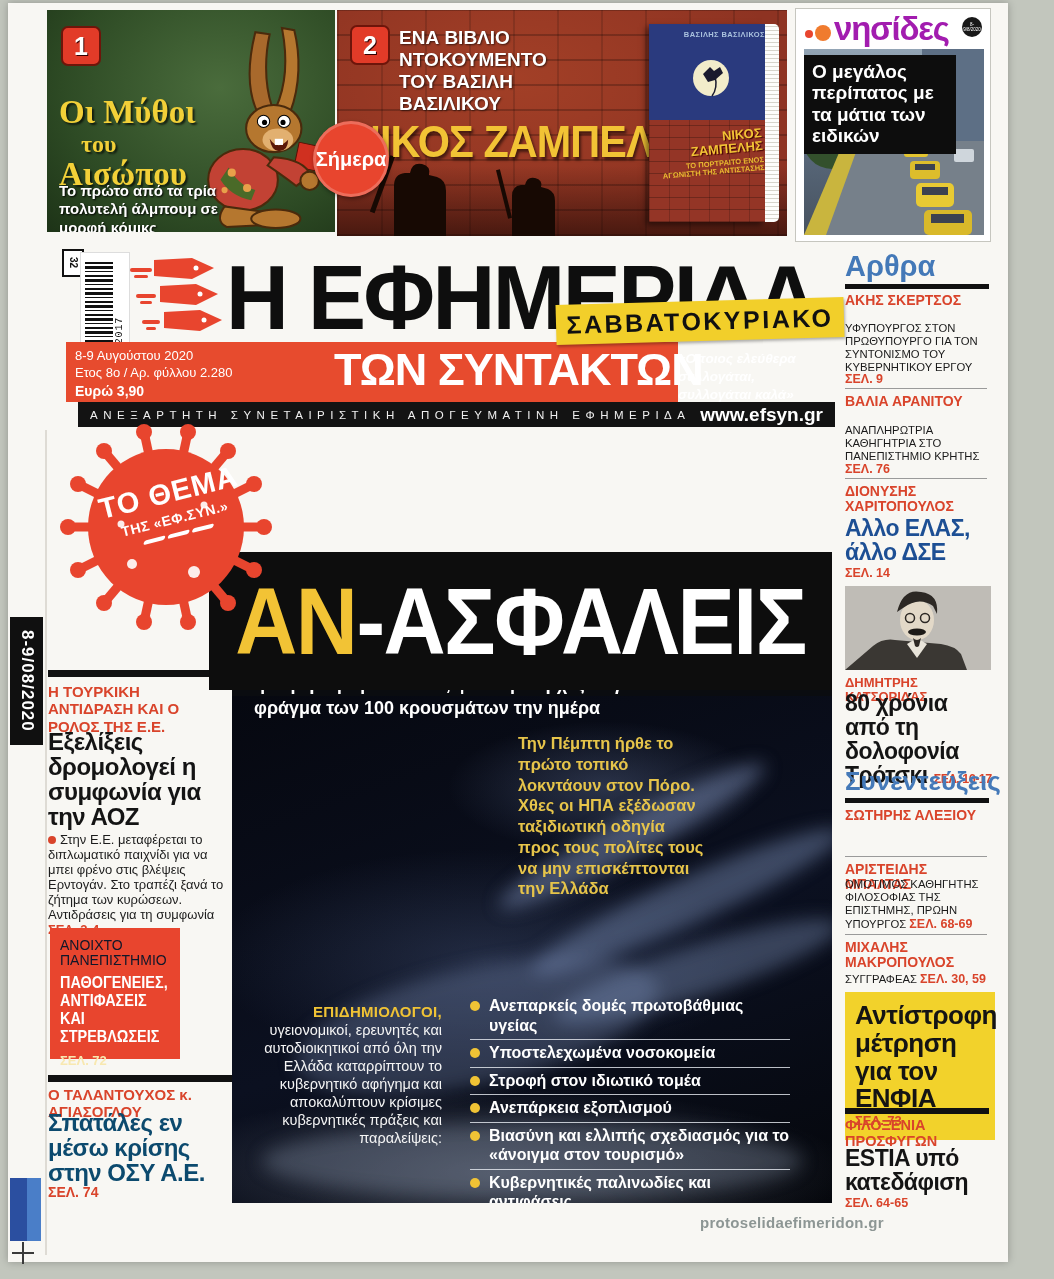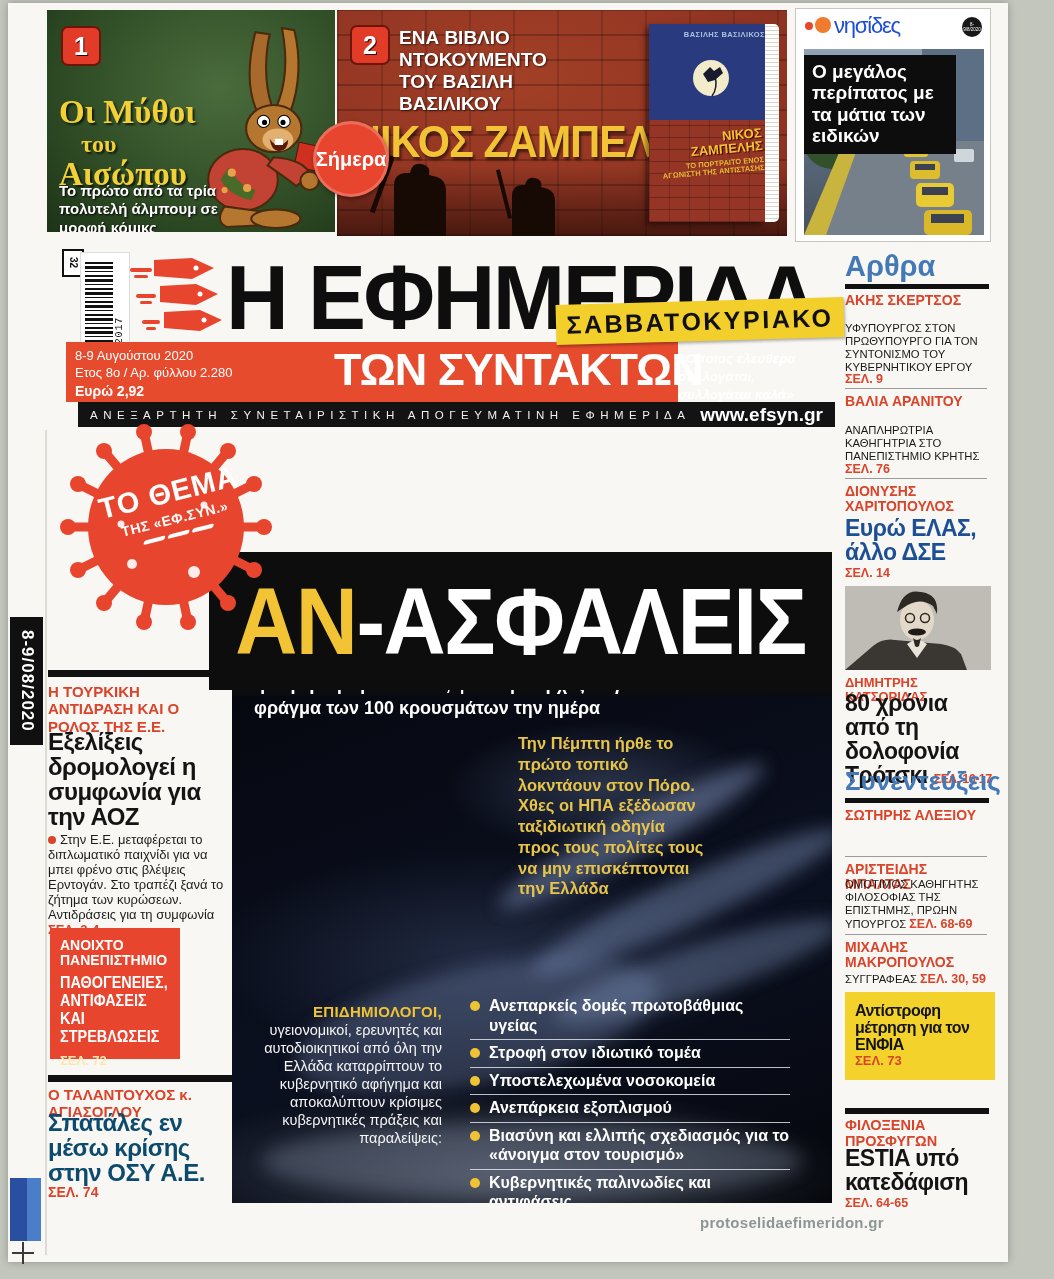--- a/index.html
+++ b/index.html
@@ -32,21 +32,21 @@
   .cover-tblock{position:absolute;right:4px;top:6px;text-align:right;transform:rotate(-5deg);transform-origin:right top}
   .cover-title{color:#f2c335;font-weight:800;font-size:13px;line-height:1.02;text-shadow:1px 1px 1px #400}
   .cover-sub{color:#e8b830;font-weight:700;font-size:7.5px;line-height:1.15;margin-top:3px}
   .pages{position:absolute;left:428px;top:14px;width:14px;height:198px;background:repeating-linear-gradient(0deg,#fdfdfb 0 3px,#d6d4cb 3px 4px);border-radius:0 5px 5px 0;z-index:3}
   .simera{position:absolute;left:313px;top:121px;width:76px;height:76px;border-radius:50%;background:#e8452e;color:#fff;display:flex;align-items:center;justify-content:center;font-size:20px;font-weight:700;z-index:6;box-shadow:inset 0 0 0 3px rgba(255,255,255,.22),1px 2px 4px rgba(0,0,0,.4)}
 
   .promo3{position:absolute;left:795px;top:8px;width:196px;height:234px;background:#fff;border:1px solid #c6c6bf;box-sizing:border-box}
   .nis-logo{position:absolute;left:9px;top:8px;display:flex;align-items:flex-end}
   .nd1{width:8px;height:8px;background:#e8452e;border-radius:50%;margin:0 2px 4px 0}
   .nd2{width:16px;height:16px;background:#f07b2e;border-radius:50%;margin-bottom:1px}
-  .nis-text{font-size:22px;font-weight:400;color:#1d4ed8;letter-spacing:-1.2px;line-height:.75;margin-left:3px}
+  .nis-text{font-size:33px;font-weight:700;color:#a21caf;letter-spacing:-1.2px;line-height:.75;margin-left:3px}
   .nis-badge{position:absolute;right:8px;top:8px;width:20px;height:20px;border-radius:50%;background:#181818;color:#fff;font-size:4.5px;display:flex;align-items:center;justify-content:center;text-align:center}
   .nis-photo{position:absolute;left:8px;top:40px;width:180px;height:186px}
   .nis-head{position:absolute;left:8px;top:46px;width:136px;background:#0d0d0d;color:#fff;font-weight:800;font-size:19px;line-height:1.13;padding:6px 8px 7px}
 
   
   .bc-top{position:absolute;left:62px;top:249px;width:18px;height:24px;background:#fff;border:2px solid #111;color:#111;font-size:10px;font-weight:700;display:flex;align-items:center;justify-content:center;writing-mode:vertical-rl}
   .barcode{position:absolute;left:80px;top:252px;width:50px;height:168px;background:#fff;border:1px solid #ddd;box-sizing:border-box;display:flex}
   .bc-bars{width:28px;height:148px;margin:9px 0 0 4px;background:repeating-linear-gradient(to bottom,#111 0 2px,#fff 2px 4px,#111 4px 7px,#fff 7px 9px,#111 9px 10px,#fff 10px 13px)}
   .bc-num{writing-mode:vertical-rl;transform:rotate(180deg);font-family:"Liberation Mono",monospace;font-size:10px;color:#111;margin-left:1px;letter-spacing:.8px}
   .pens{position:absolute;left:130px;top:258px}
@@ -98,21 +98,21 @@
   .bdot{flex:none;width:10px;height:10px;border-radius:50%;background:#f0c335;margin-top:5px}
 
   
   .lc-bar1{position:absolute;left:48px;top:670px;width:184px;height:7px;background:#111}
   .s1-kicker{position:absolute;left:48px;top:683px;width:172px;font-size:15px;font-weight:800;color:#d9442b;line-height:1.16}
   .s1-head{position:absolute;left:48px;top:730px;width:172px;font-size:24px;font-weight:800;color:#141414;line-height:1.04;letter-spacing:-.5px}
   .s1-body{position:absolute;left:48px;top:832px;width:182px;font-size:13px;line-height:1.16;color:#1c1c1c}
   .red-dot{display:inline-block;width:8px;height:8px;border-radius:50%;background:#d9442b;margin-right:4px}
   .pageref-red{color:#d9442b;font-weight:800}
   .redbox{position:absolute;left:50px;top:928px;width:130px;height:131px;background:#e8452e;padding:10px;box-sizing:border-box}
-  .rb-kicker{color:#ffffff;font-weight:700;font-size:14px;line-height:1.1}
+  .rb-kicker{color:#0f172a;font-weight:400;font-size:14px;line-height:1.1}
   .rb-head{color:#fff;font-weight:800;font-size:17px;line-height:1.07;margin-top:5px;width:118%;transform:scaleX(.85);transform-origin:left}
   .rb-page{color:#f8e8b0;font-weight:700;font-size:13px;margin-top:6px}
   .lc-bar2{position:absolute;left:48px;top:1075px;width:184px;height:7px;background:#111}
   .s3-kicker{position:absolute;left:48px;top:1086px;width:170px;font-size:15px;font-weight:800;color:#d9442b;line-height:1.16}
   .s3-head{position:absolute;left:48px;top:1110px;width:178px;font-size:24px;font-weight:800;color:#0c4a6e;line-height:1.05;letter-spacing:-.5px}
   .s3-page{position:absolute;left:48px;top:1184px;font-size:14px;font-weight:800;color:#d9442b}
 
   
   .rr{position:absolute;left:845px;width:150px}
   .r-sec-title{font-weight:600;color:#4479b8}
@@ -134,21 +134,21 @@
   .katsn{top:676px;font-size:13px}
   .katsh{top:692px;font-size:23px;font-weight:800;color:#141414;line-height:1.04;letter-spacing:-.5px}
   .r-title2{top:766px;font-size:26px}
   .rb2{top:798px}
   .i1n{top:808px}.i1d{top:824px}
   .d3{top:856px}
   .i2n{top:862px}.i2d{top:878px}
   .d4{top:934px}
   .i3n{top:940px}.i3d{top:972px}
   .enfia{position:absolute;left:845px;top:992px;width:150px;background:#f2d22b;padding:10px 10px 12px;box-sizing:border-box}
-  .enfia-head{font-size:16px;font-weight:800;color:#141414;line-height:1.07;letter-spacing:-.5px}
+  .enfia-head{font-size:26px;font-weight:800;color:#141414;line-height:1.07;letter-spacing:-.5px}
   .enfia-page{color:#d9442b;font-weight:800;font-size:13px;}
   .rb3{top:1108px;height:6px}
   .estia-k{top:1118px;font-size:14.5px}
   .estia-h{top:1146px;font-size:23px;font-weight:800;color:#141414;line-height:1.05;letter-spacing:-.5px}
   .estia-p{top:1196px}
 </style>
 </head>
 <body>
 
 <div class="canvas">
@@ -274,21 +274,21 @@
     <circle cx="66" cy="10" r="2.5" fill="#fff"></circle>
       <circle cx="70" cy="36" r="2.5" fill="#fff"></circle>
       <circle cx="74" cy="62" r="2.5" fill="#fff"></circle>
   </svg>
   <div class="mast-title">Η ΕΦΗΜΕΡΙΔΑ</div>
   <div class="mast-tag">ΣΑΒΒΑΤΟΚΥΡΙΑΚΟ</div>
   <div class="mast-red">
     <div class="mr-left">
       <div>8-9 Αυγούστου 2020</div>
       <div>Ετος 8ο / Αρ. φύλλου 2.280</div>
-      <div class="price">Ευρώ 2,92</div>
+      <div class="price">Ευρώ 3,90</div>
     </div>
     <div class="mr-center">ΤΩΝ ΣΥΝΤΑΚΤΩΝ</div>
     <div class="mr-right">
       <span>«Οποιος ελεύθερα συλλογάται, συλλογάται καλά»</span>
       <span class="q-author">Ρήγας 1790</span>
     </div>
   </div>
   <div class="mast-black">
     <span class="tagline">ΑΝΕΞΑΡΤΗΤΗ ΣΥΝΕΤΑΙΡΙΣΤΙΚΗ ΑΠΟΓΕΥΜΑΤΙΝΗ ΕΦΗΜΕΡΙΔΑ</span>
     <span class="website">www.efsyn.gr</span>
@@ -376,25 +376,25 @@
     <div class="intro">
       <span class="lead">ΕΠΙΔΗΜΙΟΛΟΓΟΙ,</span><span> υγειονομικοί, ερευνητές και αυτοδιοικητικοί από όλη την Ελλάδα καταρρίπτουν το κυβερνητικό αφήγημα και αποκαλύπτουν κρίσιμες κυβερνητικές πράξεις και παραλείψεις:</span>
     </div>
     <div class="bullets">
       <div class="brow">
           <span class="bdot"></span>
           <span>Ανεπαρκείς δομές πρωτοβάθμιας υγείας</span>
         </div>
       <div class="brow">
           <span class="bdot"></span>
+          <span>Υποστελεχωμένα νοσοκομεία</span>
+        </div>
+      <div class="brow">
+          <span class="bdot"></span>
           <span>Στροφή στον ιδιωτικό τομέα</span>
-        </div>
-      <div class="brow">
-          <span class="bdot"></span>
-          <span>Υποστελεχωμένα νοσοκομεία</span>
         </div>
       <div class="brow">
           <span class="bdot"></span>
           <span>Ανεπάρκεια εξοπλισμού</span>
         </div>
       <div class="brow">
           <span class="bdot"></span>
           <span>Βιασύνη και ελλιπής σχεδιασμός για το «άνοιγμα στον τουρισμό»</span>
         </div>
       <div class="brow">
@@ -429,21 +429,21 @@
   <div class="rr rdesc a1d">ΥΦΥΠΟΥΡΓΟΣ ΣΤΟΝ ΠΡΩΘΥΠΟΥΡΓΟ ΓΙΑ ΤΟΝ ΣΥΝΤΟΝΙΣΜΟ ΤΟΥ ΚΥΒΕΡΝΗΤΙΚΟΥ ΕΡΓΟΥ</div>
   <div class="rr rpage a1p">ΣΕΛ. 9</div>
   <div class="rdiv d1"></div>
 
   <div class="rr rname a2n">ΒΑΛΙΑ ΑΡΑΝΙΤΟΥ</div>
   <div class="rr rdesc a2d">ΑΝΑΠΛΗΡΩΤΡΙΑ ΚΑΘΗΓΗΤΡΙΑ ΣΤΟ ΠΑΝΕΠΙΣΤΗΜΙΟ ΚΡΗΤΗΣ</div>
   <div class="rr rpage a2p">ΣΕΛ. 76</div>
   <div class="rdiv d2"></div>
 
   <div class="rr rname a3n">ΔΙΟΝΥΣΗΣ ΧΑΡΙΤΟΠΟΥΛΟΣ</div>
-  <div class="rr a3h">Ευρώ ΕΛΑΣ, άλλο ΔΣΕ</div>
+  <div class="rr a3h">Αλλο ΕΛΑΣ, άλλο ΔΣΕ</div>
   <div class="rr rpage a3p">ΣΕΛ. 14</div>
 
   <svg class="rail-photo" viewBox="0 0 146 84">
     <rect width="146" height="84" fill="#c6c3bd"></rect>
     <rect width="146" height="84" fill="#b5b2ac" opacity=".4"></rect>
     <path d="M0 84 L28 60 q10 -8 22 -6 l46 4 q14 2 20 10 L122 84 Z" fill="#3a3733"></path>
     <path d="M62 58 l10 -6 10 6 -10 14 z" fill="#e8e4da"></path>
     <ellipse cx="72" cy="34" rx="17" ry="20" fill="#e3d9c8"></ellipse>
     <path d="M52 26 Q58 2 76 6 Q94 8 92 28 L88 20 Q74 10 58 22 Z" fill="#2c2824"></path>
     <circle cx="65" cy="32" r="4.5" fill="none" stroke="#2c2824" stroke-width="1.5"></circle>

